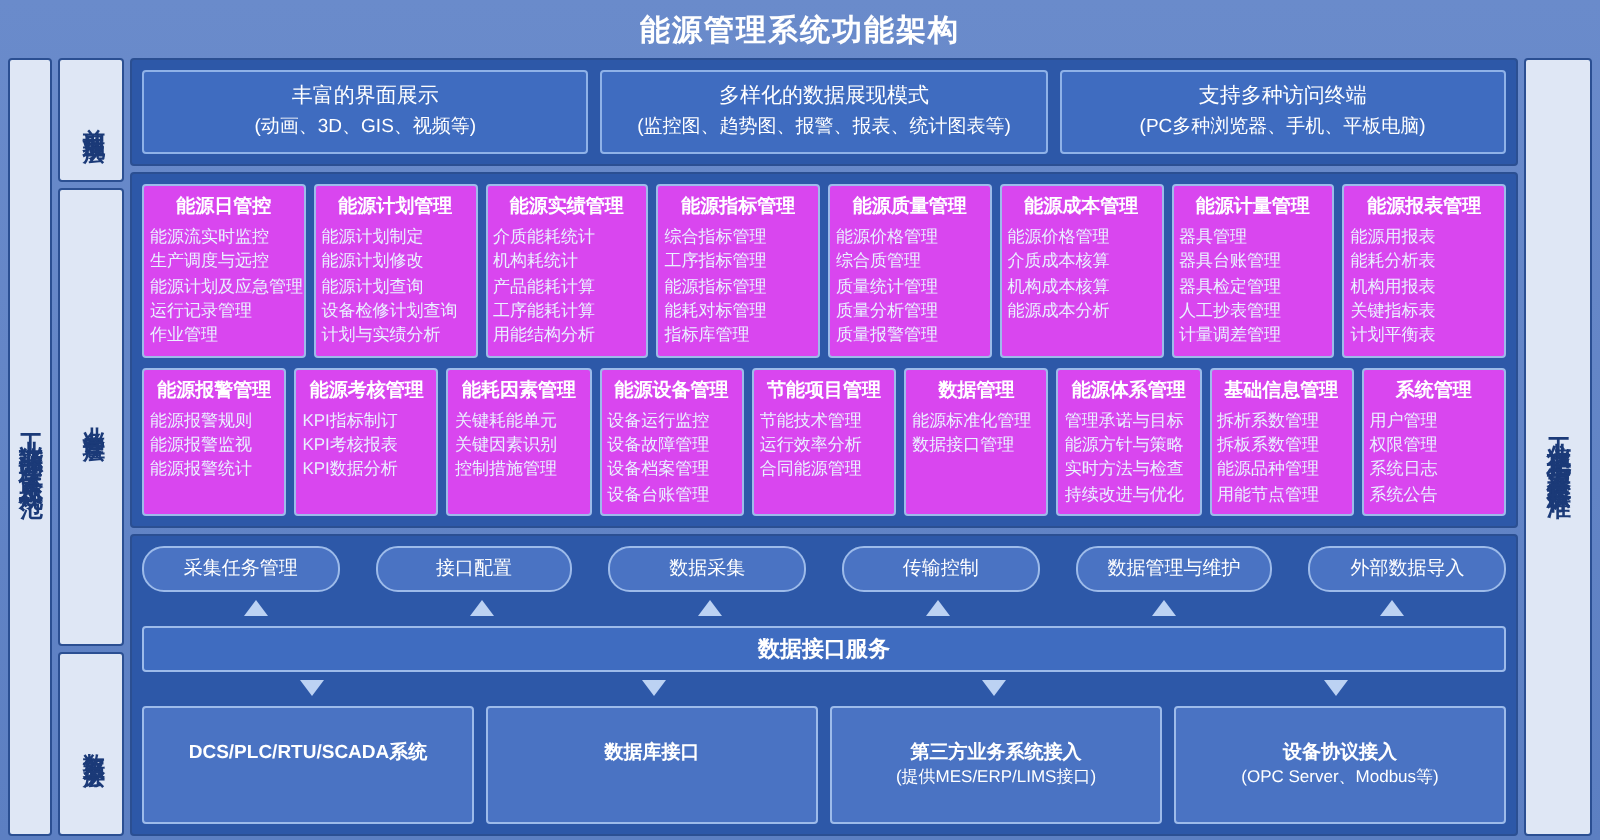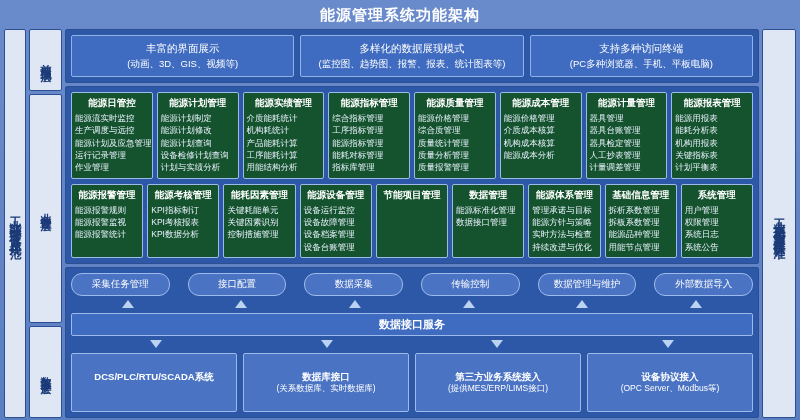--- a/index.html
+++ b/index.html
@@ -53,21 +53,21 @@
   .top-box .t1{font-weight:normal;font-size:10.5px;}
   .top-box .t2{font-size:9.5px;}
 
   
   .biz-layer{
     flex:1;background:#2d58a8;border:1px solid #2b4f92;border-radius:2px;
     padding:5px;box-sizing:border-box;display:flex;flex-direction:column;gap:5px;
   }
   .biz-row{flex:1;display:flex;gap:4px;}
   .card{
-    flex:1;background:#14532d;border:1px solid #9dbbea;border-radius:2px;
+    flex:1;background:#d946ef;border:1px solid #9dbbea;border-radius:2px;
     padding:4px 3px;box-sizing:border-box;display:flex;flex-direction:column;
     overflow:hidden;
   }
   .card-title{font-size:9.5px;font-weight:bold;text-align:center;margin-bottom:2px;color:#ffffff;}
   .card ul{list-style:none;margin:0;padding:0;}
   .card li{font-size:8.5px;line-height:1.45;color:#eaf1ff;white-space:nowrap;}
 
   
   .svc-layer{
     background:#2d58a8;border:1px solid #2b4f92;border-radius:2px;
@@ -243,20 +243,25 @@
             <div class="card-title">能源设备管理</div>
             <ul>
               <li>设备运行监控</li>
               <li>设备故障管理</li>
               <li>设备档案管理</li>
               <li>设备台账管理</li>
             </ul>
           </div>
           <div class="card">
             <div class="card-title">节能项目管理</div>
+            <ul>
+              <li>节能技术管理</li>
+              <li>运行效率分析</li>
+              <li>合同能源管理</li>
+            </ul>
           </div>
           <div class="card">
             <div class="card-title">数据管理</div>
             <ul>
               <li>能源标准化管理</li>
               <li>数据接口管理</li>
             </ul>
           </div>
           <div class="card">
             <div class="card-title">能源体系管理</div>
@@ -317,21 +322,20 @@
           <div class="arrow-dn"></div>
         </div>
 
         <div class="src-row">
           <div class="src">
             <div class="s1">DCS/PLC/RTU/SCADA系统</div>
             <div class="s2"></div>
           </div>
           <div class="src">
             <div class="s1">数据库接口</div>
-            <div class="s2">(关系数据库、实时数据库)</div>
           </div>
           <div class="src">
             <div class="s1">第三方业务系统接入</div>
             <div class="s2">(提供MES/ERP/LIMS接口)</div>
           </div>
           <div class="src">
             <div class="s1">设备协议接入</div>
             <div class="s2">(OPC Server、Modbus等)</div>
           </div>
         </div>

